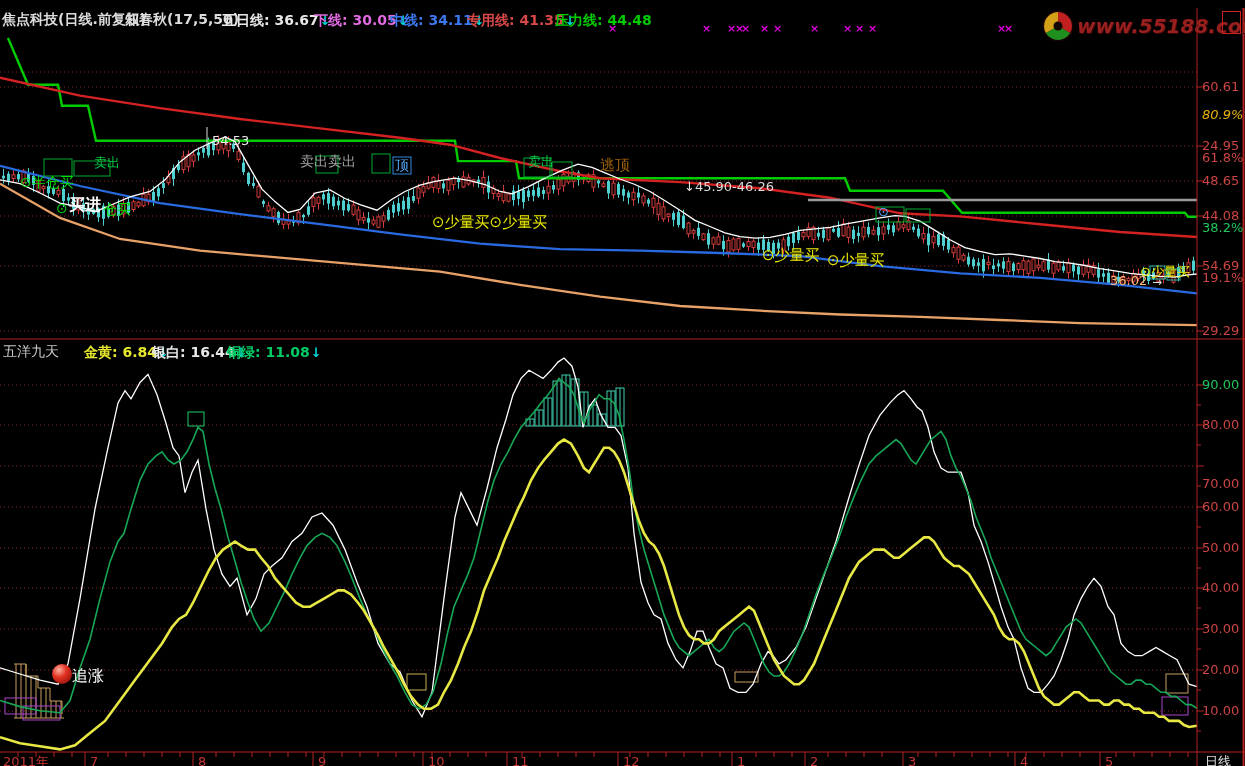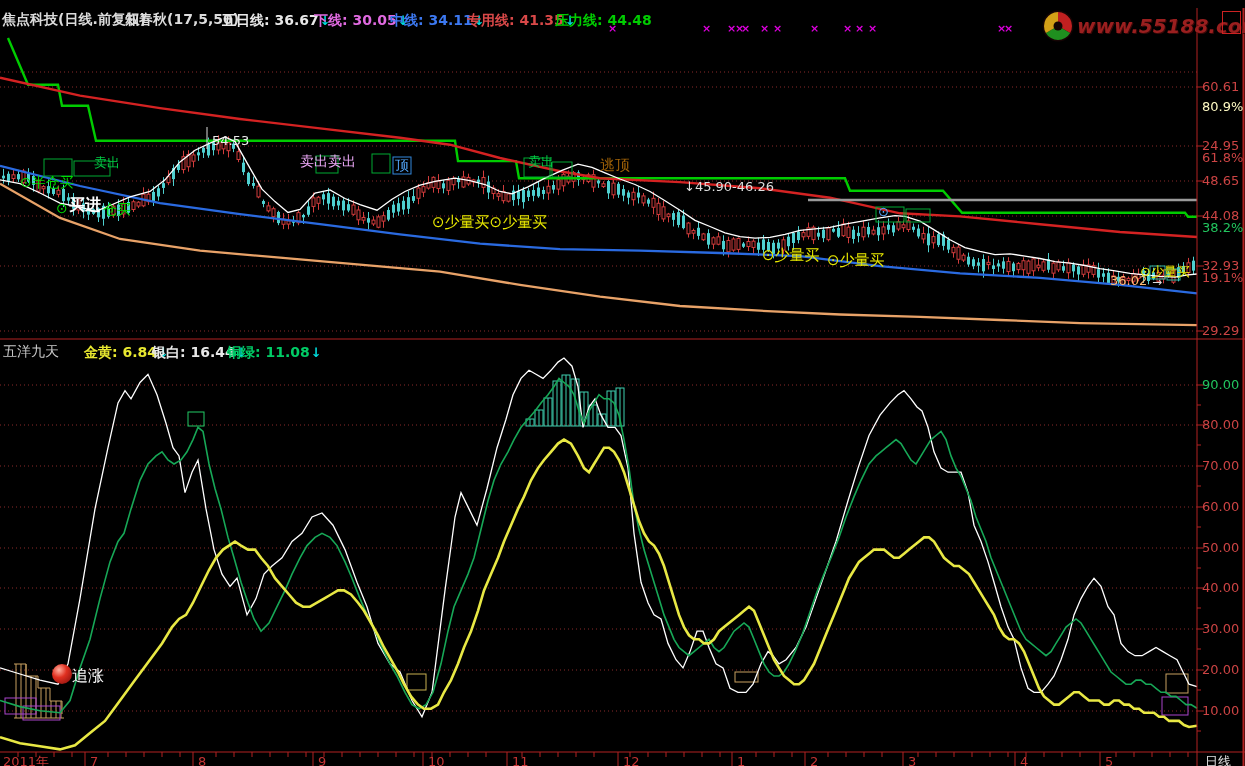--- a/index.html
+++ b/index.html
@@ -714,32 +714,32 @@
       <span class="ov" style="left: 1060px; top: 15px; color: rgb(221, 0, 221); font-size: 11px; font-weight: bold;">×</span>
     </div>
 
   <div>
     <span class="ov" style="left:3px;top:336px;font-size:14px;color:#c8c8c8">五洋九天</span>
     <span id="lower-fields"><span class="ov fld" style="left: 84px; top: 336px;"><span class="lbl" style="color: rgb(232, 232, 48);">金黄:</span><span class="val" style="color: rgb(232, 232, 48);"> 6.84</span><span class="arr">↓</span></span><span class="ov fld" style="left: 152px; top: 336px;"><span class="lbl" style="color: rgb(232, 232, 232);">银白:</span><span class="val" style="color: rgb(232, 232, 232);"> 16.44</span><span class="arr">↓</span></span><span class="ov fld" style="left: 227px; top: 336px;"><span class="lbl" style="color: rgb(0, 204, 102);">铜绿:</span><span class="val" style="color: rgb(0, 204, 102);"> 11.08</span><span class="arr">↓</span></span></span>
   </div>
 
   <div id="overlay">
       <span class="ov" style="left: 1202px; top: 72px; color: rgb(204, 68, 68); font-size: 13px;">60.61</span>
-      <span class="ov" style="left: 1202px; top: 92px; color: #fef9c3; font-size: 13px;">80.9%</span>
+      <span class="ov" style="left: 1202px; top: 100px; color: #eab308; font-size: 13px; font-style: italic;">80.9%</span>
       <span class="ov" style="left: 1202px; top: 131px; color: rgb(204, 68, 68); font-size: 13px;">24.95</span>
       <span class="ov" style="left: 1202px; top: 143px; color: rgb(204, 68, 68); font-size: 13px; text-align: right;">61.8%</span>
       <span class="ov" style="left: 1202px; top: 166px; color: rgb(204, 68, 68); font-size: 13px;">48.65</span>
       <span class="ov" style="left: 1202px; top: 201px; color: rgb(204, 68, 68); font-size: 13px;">44.08</span>
       <span class="ov" style="left: 1202px; top: 213px; color: #22c55e; font-size: 13px;">38.2%</span>
-      <span class="ov" style="left: 1202px; top: 251px; color: rgb(204, 68, 68); font-size: 13px;">32.93</span>
+      <span class="ov" style="left: 1202px; top: 251px; color: rgb(204, 68, 68); font-size: 13px;">54.69</span>
       <span class="ov" style="left: 1202px; top: 263px; color: rgb(204, 68, 68); font-size: 13px;">19.1%</span>
       <span class="ov" style="left: 1202px; top: 316px; color: rgb(204, 68, 68); font-size: 13px;">29.29</span>
       <span class="ov" style="left: 1202px; top: 370px; color: #22c55e; font-size: 13px;">90.00</span>
       <span class="ov" style="left: 1202px; top: 410px; color: rgb(204, 68, 68); font-size: 13px;">80.00</span>
-      <span class="ov" style="left: 1202px; top: 451px; color: rgb(204, 68, 68); font-size: 13px; text-align: center;">70.00</span>
+      <span class="ov" style="left: 1202px; top: 469px; color: rgb(204, 68, 68); font-size: 13px; text-align: center;">70.00</span>
       <span class="ov" style="left: 1202px; top: 492px; color: rgb(204, 68, 68); font-size: 13px;">60.00</span>
       <span class="ov" style="left: 1202px; top: 533px; color: rgb(204, 68, 68); font-size: 13px;">50.00</span>
       <span class="ov" style="left: 1202px; top: 573px; color: rgb(204, 68, 68); font-size: 13px;">40.00</span>
       <span class="ov" style="left: 1202px; top: 614px; color: rgb(204, 68, 68); font-size: 13px;">30.00</span>
       <span class="ov" style="left: 1202px; top: 655px; color: rgb(204, 68, 68); font-size: 13px;">20.00</span>
       <span class="ov" style="left: 1202px; top: 696px; color: rgb(204, 68, 68); font-size: 13px;">10.00</span>
       <span class="ov" style="left: 3px; top: 747px; color: rgb(196, 52, 52); font-size: 13px;">2011年</span>
       <span class="ov" style="left: 90px; top: 747px; color: rgb(196, 52, 52); font-size: 13px;">7</span>
       <span class="ov" style="left: 198px; top: 747px; color: rgb(196, 52, 52); font-size: 13px;">8</span>
       <span class="ov" style="left: 318px; top: 747px; color: rgb(196, 52, 52); font-size: 13px;">9</span>
@@ -750,21 +750,21 @@
       <span class="ov" style="left: 810px; top: 747px; color: rgb(196, 52, 52); font-size: 13px;">2</span>
       <span class="ov" style="left: 908px; top: 747px; color: rgb(196, 52, 52); font-size: 13px;">3</span>
       <span class="ov" style="left: 1020px; top: 747px; color: rgb(196, 52, 52); font-size: 13px;">4</span>
       <span class="ov" style="left: 1105px; top: 747px; color: rgb(196, 52, 52); font-size: 13px;">5</span>
       <span class="ov" style="left: 20px; top: 167px; color: rgb(0, 221, 0); font-size: 14px;">⊙半仓买</span>
       <span class="ov" style="left: 56px; top: 193px; color: rgb(0, 221, 0); font-size: 14px;">⊙</span>
       <span class="ov" style="left: 69px; top: 189px; color: rgb(255, 255, 255); font-size: 16px; font-weight: bold;">买进</span>
       <span class="ov" style="left: 103px; top: 194px; color: rgb(0, 221, 0); font-size: 14px;">仓买</span>
       <span class="ov" style="left: 94px; top: 148px; color: rgb(0, 204, 68); font-size: 13px;">卖出</span>
       <span class="ov" style="left: 212px; top: 126px; color: rgb(232, 232, 232); font-size: 13px;">54.53</span>
-      <span class="ov" style="left: 300px; top: 146px; color: #f0abfc; font-size: 14px;">卖出卖出</span>
+      <span class="ov" style="left: 300px; top: 146px; color: #a3a3a3; font-size: 14px;">卖出卖出</span>
       <span class="ov" style="left: 395px; top: 150px; color: rgb(85, 170, 255); font-size: 14px;">顶</span>
       <span class="ov" style="left: 528px; top: 147px; color: rgb(0, 204, 68); font-size: 13px;">卖出</span>
       <span class="ov" style="left: 600px; top: 150px; color: #a16207; font-size: 15px;">逃顶</span>
       <span class="ov" style="left: 684px; top: 172px; color: rgb(221, 221, 221); font-size: 13px;">↓45.90-46.26</span>
       <span class="ov" style="left: 432px; top: 207px; color: rgb(232, 232, 0); font-size: 15px;">⊙少量买⊙少量买</span>
       <span class="ov" style="left: 762px; top: 240px; color: rgb(232, 232, 0); font-size: 15px;">⊙少量买</span>
       <span class="ov" style="left: 827px; top: 245px; color: rgb(232, 232, 0); font-size: 15px;">⊙少量买</span>
       <span class="ov" style="left: 878px; top: 197px; color: rgb(88, 168, 255); font-size: 13px;">⊙</span>
       <span class="ov" style="left: 1140px; top: 257px; color: rgb(232, 232, 0); font-size: 13px;">⊙少量买</span>
       <span class="ov" style="left: 1110px; top: 266px; color: #fdba74; font-size: 13px;">36.02</span>

